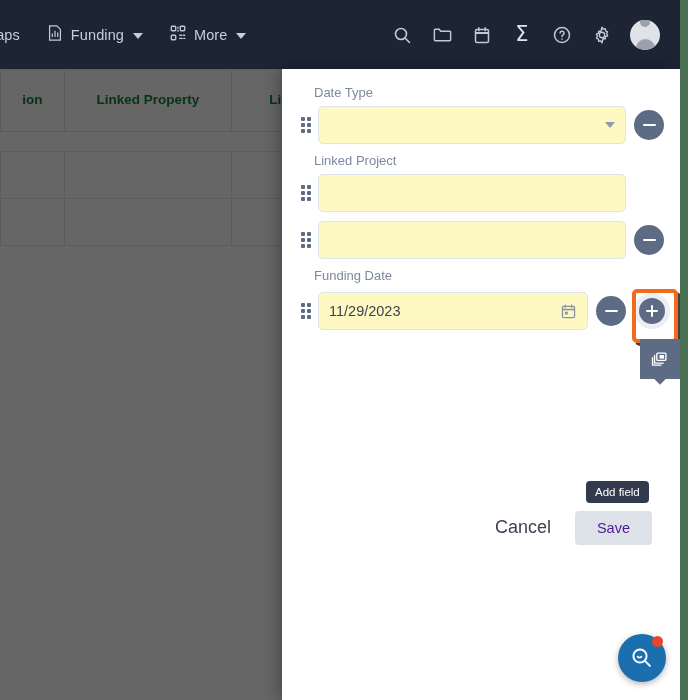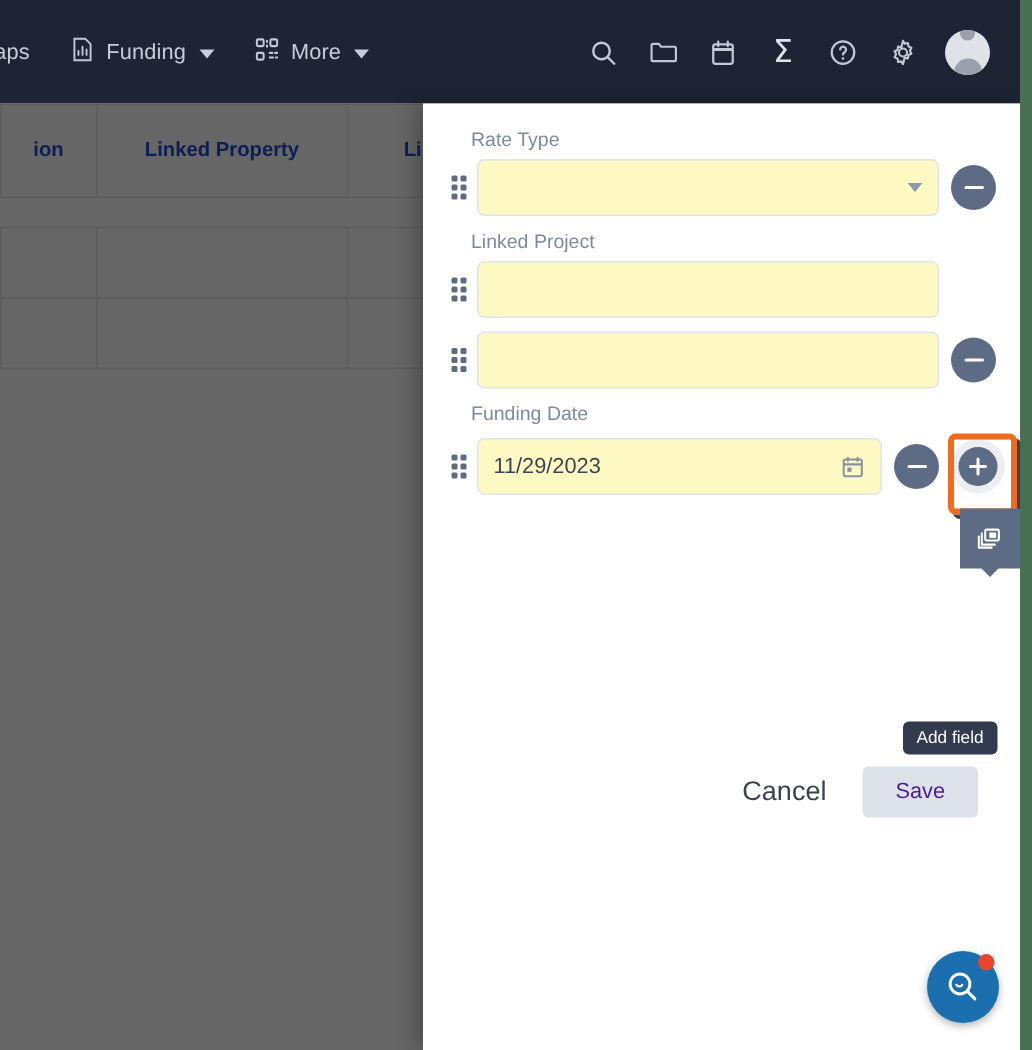--- a/index.html
+++ b/index.html
@@ -53,21 +53,21 @@
   .avatar-inner { position:relative; width:30px; height:30px; display:flex; align-items:center; justify-content:center;}
 
   
   .page-bg {
     position: absolute; top: 69px; left: 0; width: 680px; height: 631px;
     background: #ffffff; overflow: hidden;
   }
   .bg-table { position:absolute; top:0; left:0; width: 400px; }
   .bg-table table { border-collapse: collapse; width: 400px; table-layout: fixed; }
   .bg-table th {
-    height: 62px; font-size: 13.5px; font-weight: 600; color:#1d4ed8;
+    height: 62px; font-size: 13.5px; font-weight: 600; color:#15803d;
     border: 1px solid #e4e7ec; text-align:center; vertical-align: middle;
     padding: 4px 8px; line-height: 1.35; background:#fff;
   }
   .bg-table td { height: 47px; border: 1px solid #e4e7ec; background:#fff; }
   .spacer-row td { border:none; height: 20px; }
   .scrim {
     position: absolute; top: 69px; left: 0; width: 680px; height: 631px;
     background: rgba(0,0,0,0.6);
   }
 
@@ -152,21 +152,21 @@
   .dup-tool:after {
     content:""; position:absolute; bottom:-4px; left:50%; margin-left:-4px;
     width: 8px; height: 8px; background:#5d6b85; transform: rotate(45deg);
   }
 
   
   .tooltip {
     position: absolute; background:#323b4e; color:#fff; font-size: 11.5px;
     padding: 5px 9px; border-radius: 4px; white-space:nowrap; font-weight:400;
   }
-  .tip-addfield { top: 412px; left: 320px; }
+  .tip-addfield { top: 412px; left: 304px; }
 
   
   .modal-footer {
     position: absolute; left: 0; right: 0; top: 440px;
     display:flex; align-items:center; justify-content:flex-end;
     padding: 0 28px; gap: 14px;
   }
   .btn-cancel {
     font-size: 18px; color:#3b4252; background:transparent; border:none;
     cursor:pointer; padding: 8px 10px; font-family:inherit;
@@ -299,21 +299,21 @@
     </div>
   </div>
 
   <div class="modal">
 
 
     <div class="modal-body">
 
 
       <div class="field-row">
-        <div class="field-label">Rate Type</div>
+        <div class="field-label">Date Type</div>
         <div class="field-line">
           <div class="drag-handle">
               <i></i>
               <i></i>
               <i></i>
               <i></i>
               <i></i>
               <i></i>
             </div>
           <div class="input-box wide-dd">

